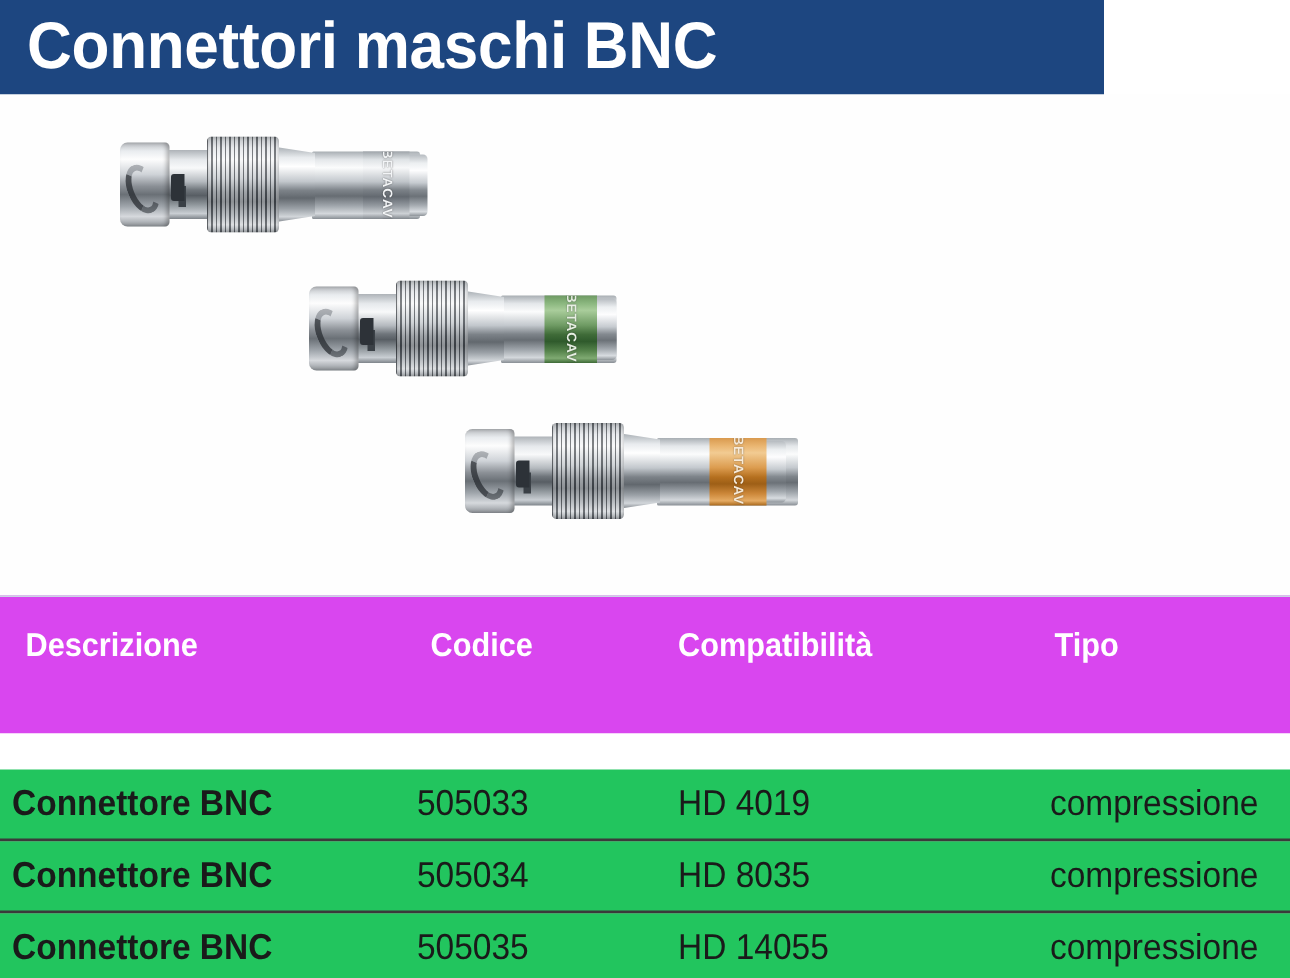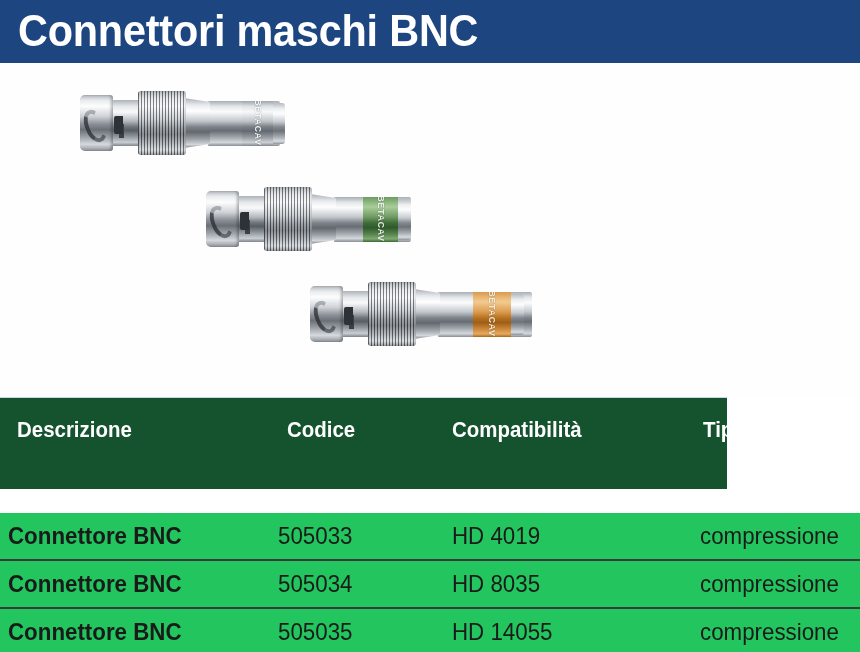--- a/index.html
+++ b/index.html
@@ -12,21 +12,21 @@
     background: #ffffff;
     font-family: "Liberation Sans", sans-serif;
     overflow: hidden;
     position: relative;
   }
 
   
   .title-bar {
     position: absolute;
     left: 0; top: 0;
-    width: 860px;
+    width: 736px;
     height: 63px;
     background: #1d4680;
     box-sizing: border-box;
   }
   .title-text {
     position: absolute;
     left: 18px;
     top: 3px;
     font-family: "Liberation Sans Narrow", "Liberation Sans", sans-serif;
     font-size: 44px;
@@ -217,23 +217,23 @@
 
   
   .table-wrap {
     position: absolute;
     left: 0;
     top: 397px;
     width: 860px;
   }
   .thead {
     position: relative;
-    width: 727px;
+    width: 860px;
     height: 91px;
-    background: #14532d;
+    background: #d946ef;
     border-top: 1px solid #c9d6e4;
   }
   .thead .th {
     position: absolute;
     top: 19px;
     font-family: "Liberation Sans Narrow", "Liberation Sans", sans-serif;
     font-size: 22px;
     font-weight: bold;
     color: #ffffff;
     white-space: nowrap;

